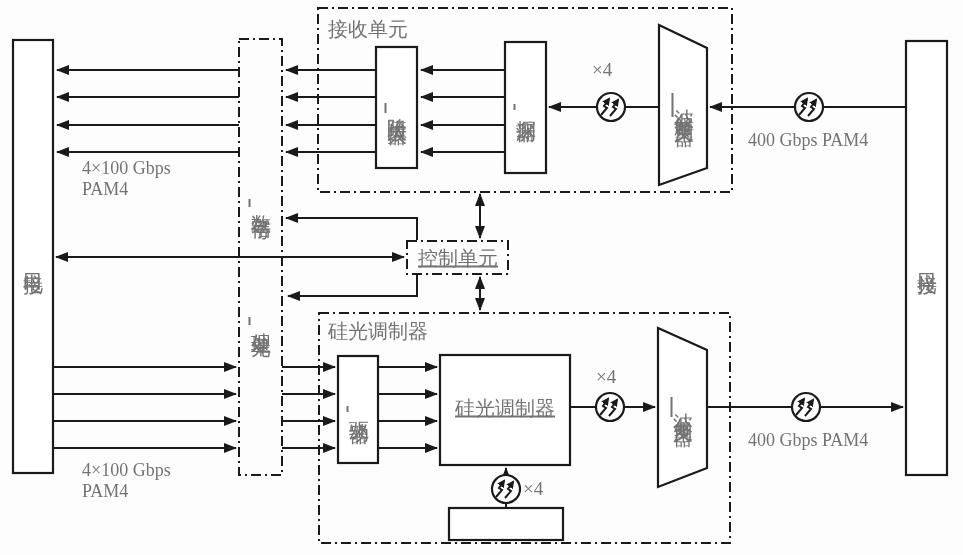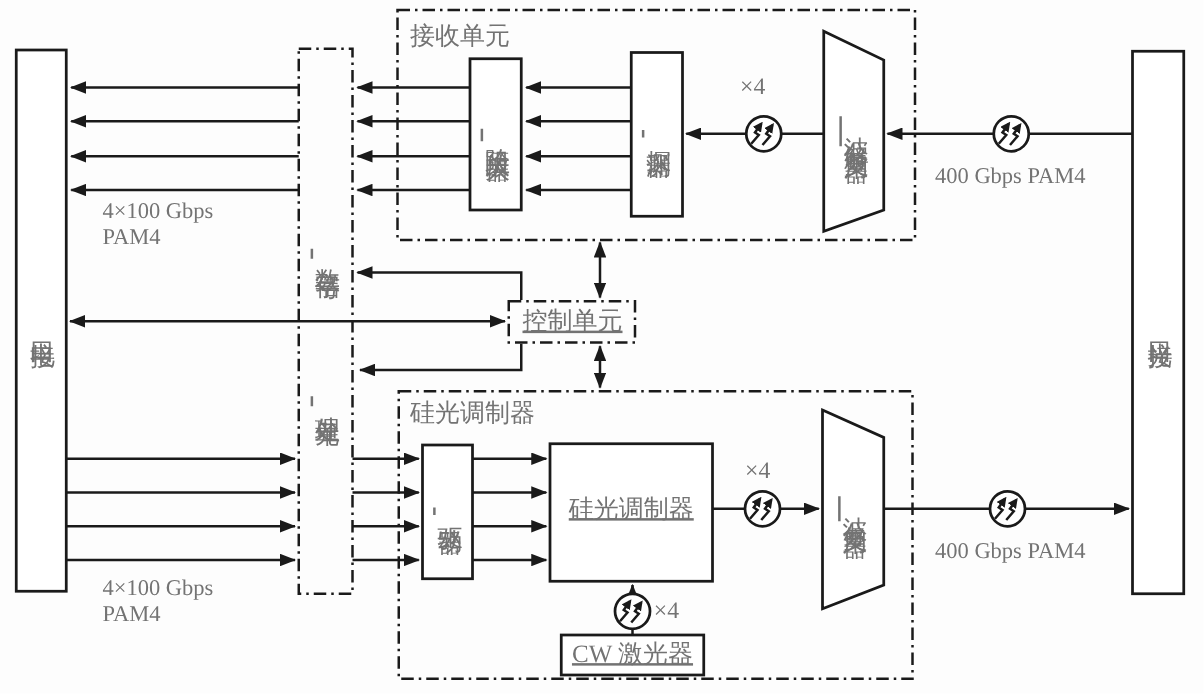--- a/index.html
+++ b/index.html
@@ -119,21 +119,20 @@
   <div class="lbl cjk vt ctr ls2" style="left:397px;top:108px;">跨阻放大器</div>
   <div class="lbl cjk vt ctr ls2" style="left:526px;top:107px;">探测器</div>
   <div class="lbl cjk vt ctr ls4" style="left:684px;top:105px;">波分解复用器</div>
 
   <div class="lbl cjk ctr" style="left:458px;top:258px;">控制单元</div>
 
   <div class="lbl cjk" style="left:328px;top:320px;">硅光调制器</div>
   <div class="lbl cjk vt ctr ls2" style="left:359px;top:409px;">驱动器</div>
   <div class="lbl cjk ctr" style="left:505px;top:408px;">硅光调制器</div>
   <div class="lbl cjk vt ctr ls4" style="left:683px;top:407px;">波分复用器</div>
-  <div class="lbl cjk ctr" style="left:506px;top:524px;">CW 激光器</div>
 
   <div class="lbl rate" style="left:82px;top:158px;"><span>4×100 Gbps</span><br><span>PAM4</span></div>
   <div class="lbl rate" style="left:82px;top:460px;"><span>4×100 Gbps</span><br><span>PAM4</span></div>
 
   <div class="lbl rate" style="left:748px;top:130px;">400 Gbps PAM4</div>
   <div class="lbl rate" style="left:748px;top:430px;">400 Gbps PAM4</div>
 
   <div class="lbl x4" style="left:592px;top:59px;">×4</div>
   <div class="lbl x4" style="left:596px;top:366px;">×4</div>
   <div class="lbl x4" style="left:523px;top:478px;">×4</div>

